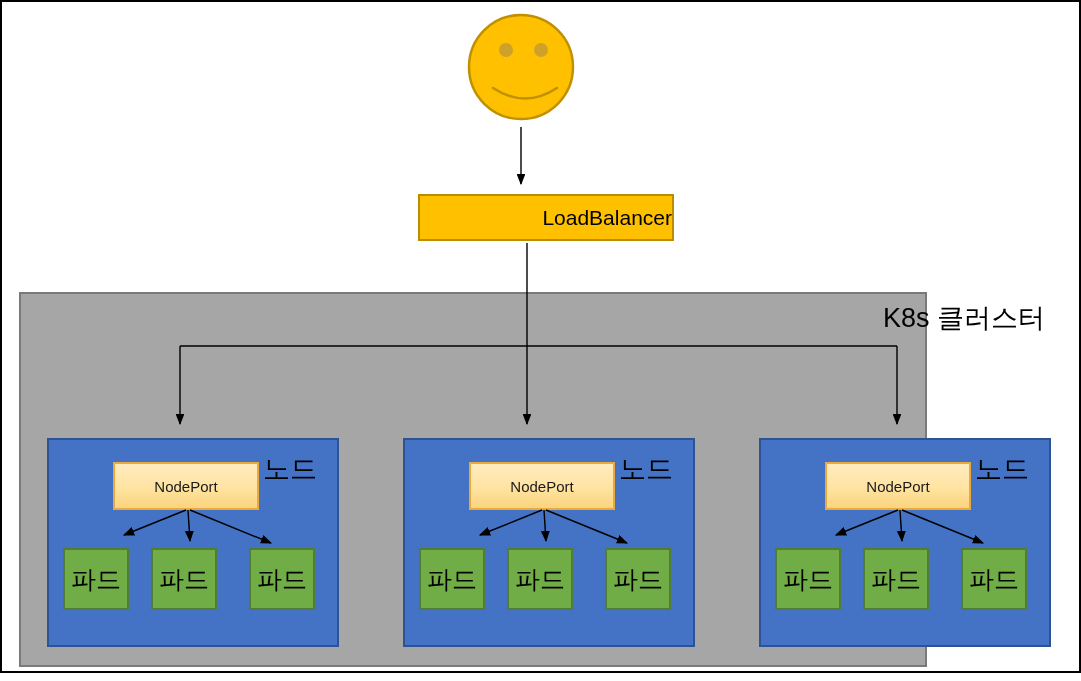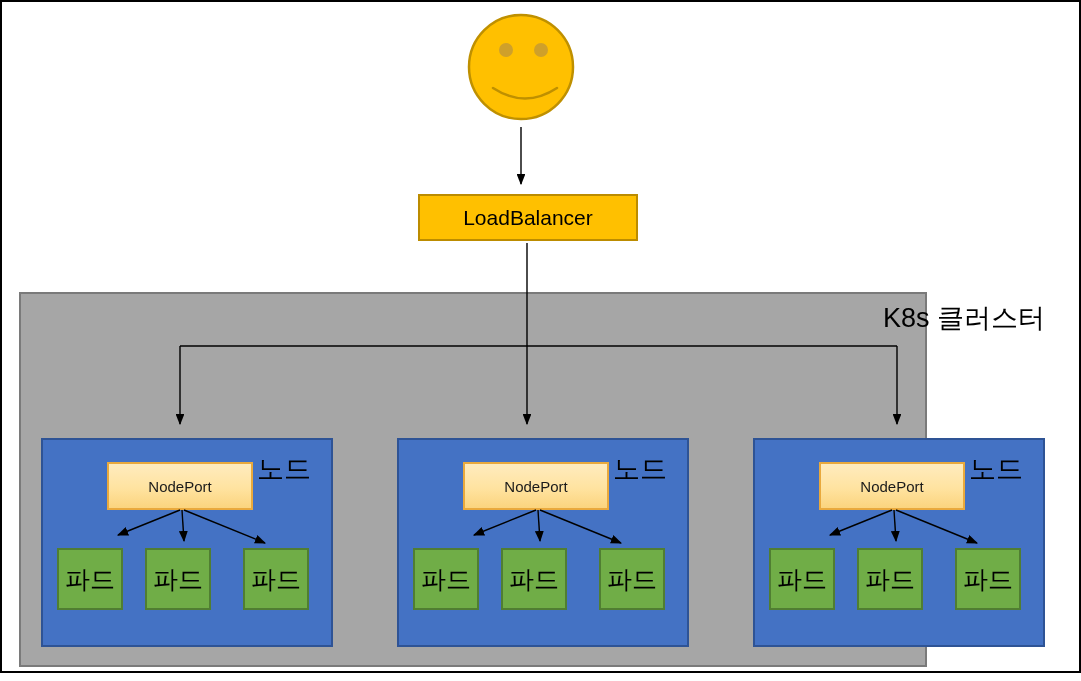--- a/index.html
+++ b/index.html
@@ -29,45 +29,45 @@
   }
   .cline { stroke: #000; stroke-width: 1.4; fill: none; }
   .smiley {
     position: absolute;
     left: 455px; top: 8px;
     z-index: 2;
   }
   .loadbalancer {
     position: absolute;
     left: 418px; top: 194px;
-    width: 220px; height: 47px;
+    width: 256px; height: 47px;
     box-sizing: border-box;
     background: var(--gold);
     border: 2px solid var(--gold-border);
-    display: flex; align-items: center; justify-content: center;
+    display: flex; align-items: center; justify-content: flex-end;
     font-size: 21px;
     z-index: 2;
   }
   .cluster {
     position: absolute;
     left: 19px; top: 292px;
     width: 908px; height: 375px;
     box-sizing: border-box;
     background: var(--cluster-gray);
     border: 2px solid var(--cluster-gray-border);
     z-index: 1;
     padding-left: 14px;
   }
   .cluster-label {
     position: absolute;
     left: 862px; top: 6px;
     font-size: 27px;
     white-space: nowrap;
   }
-  .nodes { position: absolute; left: 8px; top: 0; width: 100%; height: 100%; text-align: center; }
+  .nodes { position: absolute; left: 14px; top: 0; width: 100%; height: 100%; text-align: center; }
   .node {
     position: absolute;
     top: 144px;
     width: 292px; height: 209px;
     box-sizing: border-box;
     background: var(--node-blue);
     border: 2px solid var(--node-blue-border);
   }
   .node:nth-child(1) { left: 12px; }
   .node:nth-child(2) { left: 368px; }

